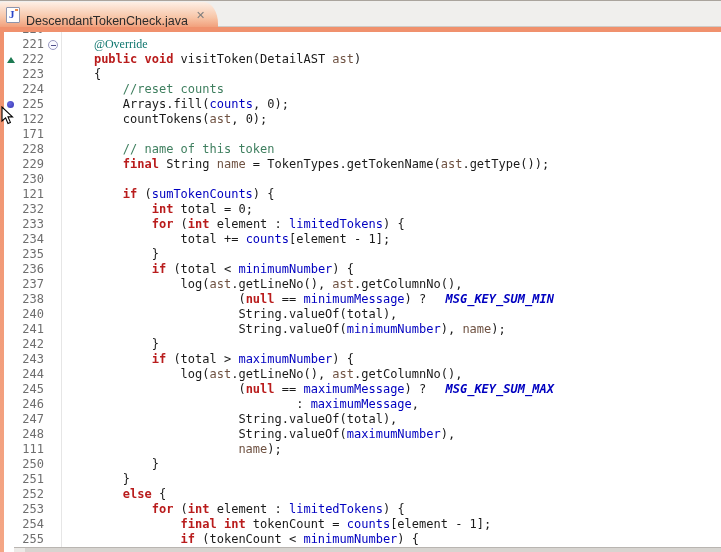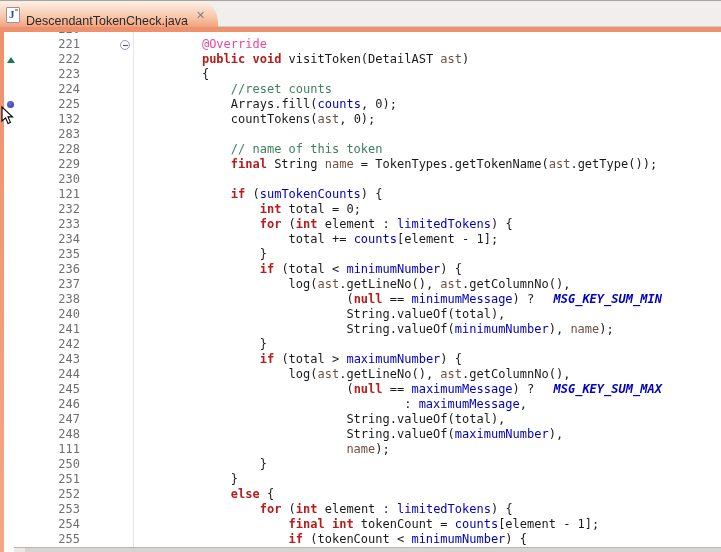--- a/index.html
+++ b/index.html
@@ -26,33 +26,33 @@
   #band{position:absolute;left:0;top:27px;width:721px;height:5px;background:#f0916d;}
   #lstrip{position:absolute;left:0;top:32px;width:4px;height:520px;
           background:linear-gradient(#f0916d,#f4a685);}
 
   
   #editor{position:absolute;left:4px;top:32px;width:717px;height:520px;overflow:hidden;
           font-family:"DejaVu Sans Mono","Liberation Mono",monospace;font-size:12px;line-height:15px;}
   .row{display:flex;height:15px;white-space:pre;}
   .row.clip-top{height:5px;overflow:hidden;}
   .row.clip-top .inner{margin-top:-10px;}
-  .inner{display:flex;flex:1;gap:36px;}
+  .inner{display:flex;flex:1;}
   .gut-mark{width:13px;flex:none;position:relative;}
   .gut-num{width:27px;flex:none;text-align:right;color:#6e6e6e;padding-right:2px;}
   .gut-fold{width:15px;flex:none;position:relative;border-right:1px solid #e6e6e6;}
   .code{flex:1;padding-left:3px;color:#1a1a1a;}
 
   .tk-kw{color:#b91c1c;font-weight:bold;}
   .tk-cm{color:#3f7f5f;}
   .tk-fld{color:#0000c0;}
   .tk-con{color:#0000c0;font-weight:bold;font-style:italic;padding-left:12px;}
   .tk-sm{}
   .tk-par{color:#6f5242;}
-  .tk-ann{color:#ec4899;}
+  .tk-ann{color:#0f766e;font-family:Liberation Serif, serif;}
   .tk-pl{color:#1a1a1a;}
 
   
   .mk-arrow{position:absolute;left:3px;top:5px;width:0;height:0;
             border-left:4px solid transparent;border-right:4px solid transparent;
             border-bottom:6px solid #1c7a52;}
   .mk-dot{position:absolute;left:3px;top:4px;width:7px;height:7px;border-radius:50%;
           background:radial-gradient(circle at 35% 35%,#6a6ae0,#3434b4);}
   .mk-fold{position:absolute;left:2px;top:3px;width:8px;height:8px;border-radius:50%;
            border:1px solid #9a9ac2;background:#fafaff;box-sizing:content-box;}
@@ -86,22 +86,22 @@
   <div id="lstrip"></div>
 
   <div id="editor">
     <div id="rows">
         <div class="row clip-top"><div class="inner"><span class="gut-mark"></span><span class="gut-num">220</span><span class="gut-fold"></span><span class="code"></span></div></div>
         <div class="row"><div class="inner"><span class="gut-mark"></span><span class="gut-num">221</span><span class="gut-fold"><span class="mk-fold"><b></b></span></span><span class="code">    <span class="tk-ann">@Override</span></span></div></div>
         <div class="row"><div class="inner"><span class="gut-mark"><span class="mk-arrow"></span></span><span class="gut-num">222</span><span class="gut-fold"></span><span class="code">    <span class="tk-kw">public void</span><span class="tk-pl"> visitToken(DetailAST </span><span class="tk-par">ast</span><span class="tk-pl">)</span></span></div></div>
         <div class="row"><div class="inner"><span class="gut-mark"></span><span class="gut-num">223</span><span class="gut-fold"></span><span class="code">    <span class="tk-pl">{</span></span></div></div>
         <div class="row"><div class="inner"><span class="gut-mark"></span><span class="gut-num">224</span><span class="gut-fold"></span><span class="code">        <span class="tk-cm">//reset counts</span></span></div></div>
         <div class="row"><div class="inner"><span class="gut-mark"><span class="mk-dot"></span></span><span class="gut-num">225</span><span class="gut-fold"></span><span class="code">        <span class="tk-pl">Arrays.</span><span class="tk-sm">fill</span><span class="tk-pl">(</span><span class="tk-fld">counts</span><span class="tk-pl">, 0);</span></span></div></div>
-        <div class="row"><div class="inner"><span class="gut-mark"></span><span class="gut-num">132</span><span class="gut-fold"></span><span class="code">        <span class="tk-pl">countTokens(</span><span class="tk-par">ast</span><span class="tk-pl">, 0);</span></span></div></div>
-        <div class="row"><div class="inner"><span class="gut-mark"></span><span class="gut-num">283</span><span class="gut-fold"></span><span class="code"></span></div></div>
+        <div class="row"><div class="inner"><span class="gut-mark"></span><span class="gut-num">122</span><span class="gut-fold"></span><span class="code">        <span class="tk-pl">countTokens(</span><span class="tk-par">ast</span><span class="tk-pl">, 0);</span></span></div></div>
+        <div class="row"><div class="inner"><span class="gut-mark"></span><span class="gut-num">171</span><span class="gut-fold"></span><span class="code"></span></div></div>
         <div class="row"><div class="inner"><span class="gut-mark"></span><span class="gut-num">228</span><span class="gut-fold"></span><span class="code">        <span class="tk-cm">// name of this token</span></span></div></div>
         <div class="row"><div class="inner"><span class="gut-mark"></span><span class="gut-num">229</span><span class="gut-fold"></span><span class="code">        <span class="tk-kw">final</span><span class="tk-pl"> String </span><span class="tk-par">name</span><span class="tk-pl"> = TokenTypes.</span><span class="tk-sm">getTokenName</span><span class="tk-pl">(</span><span class="tk-par">ast</span><span class="tk-pl">.getType());</span></span></div></div>
         <div class="row"><div class="inner"><span class="gut-mark"></span><span class="gut-num">230</span><span class="gut-fold"></span><span class="code"></span></div></div>
         <div class="row"><div class="inner"><span class="gut-mark"></span><span class="gut-num">121</span><span class="gut-fold"></span><span class="code">        <span class="tk-kw">if</span><span class="tk-pl"> (</span><span class="tk-fld">sumTokenCounts</span><span class="tk-pl">) {</span></span></div></div>
         <div class="row"><div class="inner"><span class="gut-mark"></span><span class="gut-num">232</span><span class="gut-fold"></span><span class="code">            <span class="tk-kw">int</span><span class="tk-pl"> total = 0;</span></span></div></div>
         <div class="row"><div class="inner"><span class="gut-mark"></span><span class="gut-num">233</span><span class="gut-fold"></span><span class="code">            <span class="tk-kw">for</span><span class="tk-pl"> (</span><span class="tk-kw">int</span><span class="tk-pl"> element : </span><span class="tk-fld">limitedTokens</span><span class="tk-pl">) {</span></span></div></div>
         <div class="row"><div class="inner"><span class="gut-mark"></span><span class="gut-num">234</span><span class="gut-fold"></span><span class="code">                <span class="tk-pl">total += </span><span class="tk-fld">counts</span><span class="tk-pl">[element - 1];</span></span></div></div>
         <div class="row"><div class="inner"><span class="gut-mark"></span><span class="gut-num">235</span><span class="gut-fold"></span><span class="code">            <span class="tk-pl">}</span></span></div></div>
         <div class="row"><div class="inner"><span class="gut-mark"></span><span class="gut-num">236</span><span class="gut-fold"></span><span class="code">            <span class="tk-kw">if</span><span class="tk-pl"> (total &lt; </span><span class="tk-fld">minimumNumber</span><span class="tk-pl">) {</span></span></div></div>
         <div class="row"><div class="inner"><span class="gut-mark"></span><span class="gut-num">237</span><span class="gut-fold"></span><span class="code">                <span class="tk-pl">log(</span><span class="tk-par">ast</span><span class="tk-pl">.getLineNo(), </span><span class="tk-par">ast</span><span class="tk-pl">.getColumnNo(),</span></span></div></div>

